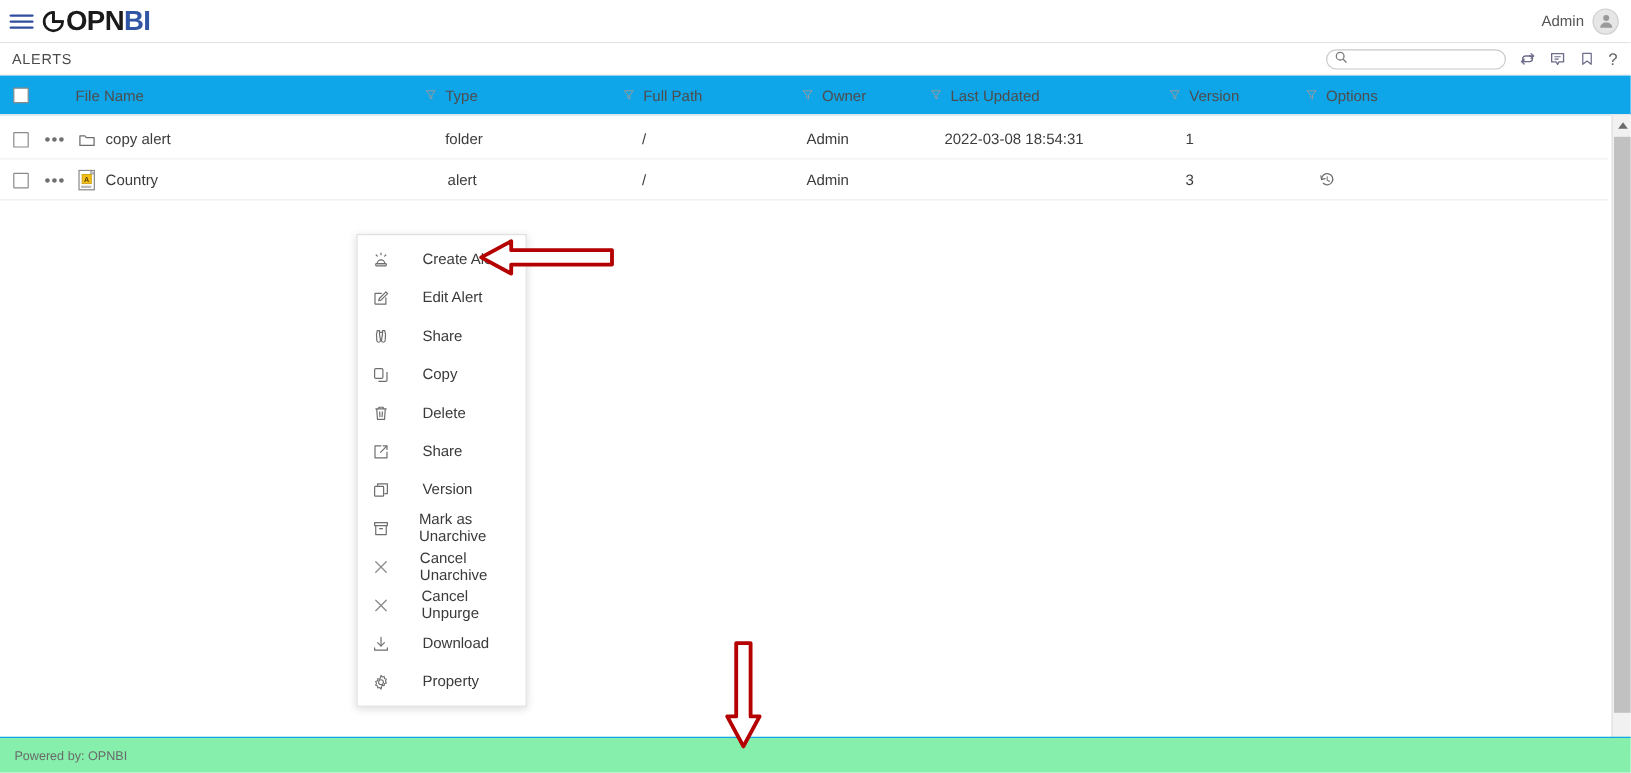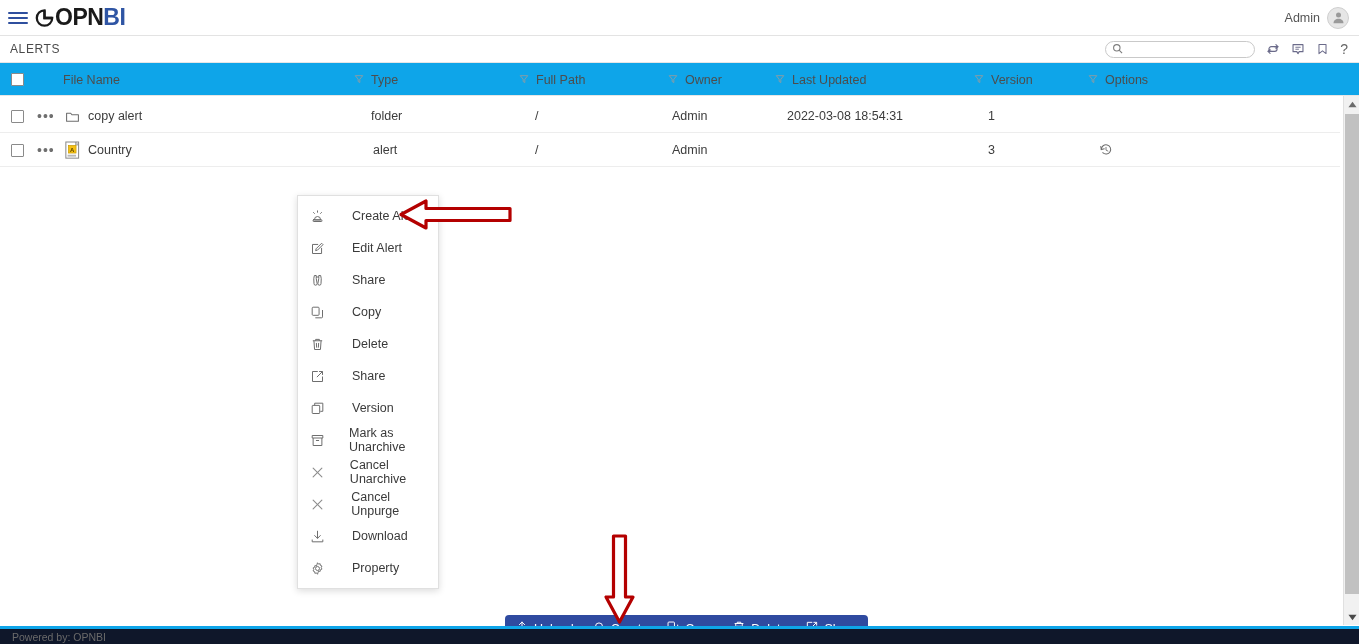--- a/index.html
+++ b/index.html
@@ -114,22 +114,22 @@
     background: #2f4aa0; border-radius: 4px;
     display: flex; align-items: center; padding: 0 10px; gap: 18px;
   }
   .actionbtn {
     display: flex; align-items: center; gap: 5px;
     color: #fff; font-size: 12.5px; cursor: pointer;
   }
 
   
   .footer {
-    position: absolute; left: 0; bottom: 0; width: 1359px; height: 18px;
-    background: #0f172a; border-top: 3px solid #0ea5e9;
+    position: absolute; left: 0; bottom: 0; width: 1359px; height: 30px;
+    background: #86efac; border-top: 1px solid #0ea5e9;
     display: flex; align-items: center;
   }
   .footer span { font-size: 10.5px; color: #6a6a6a; padding-left: 12px; }
 
   
   .scrollbar {
     position: absolute; right: 0; top: 96px; width: 16px; height: 529px;
     background: #f1f1f1; border-left: 1px solid #e0e0e0;
   }
   .sb-arrow {

